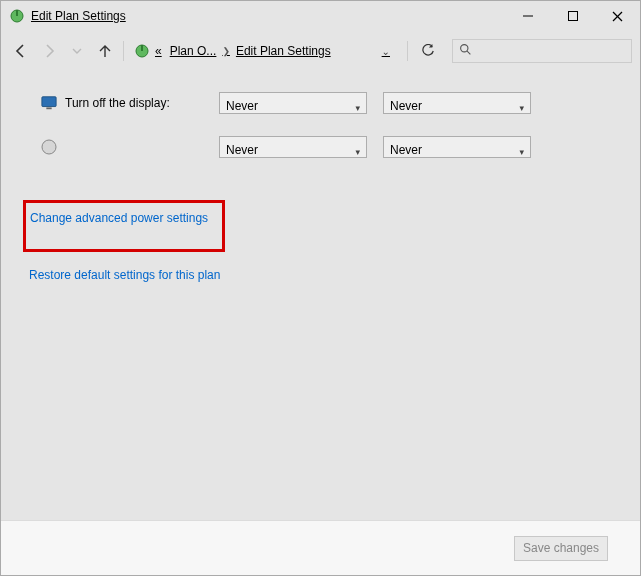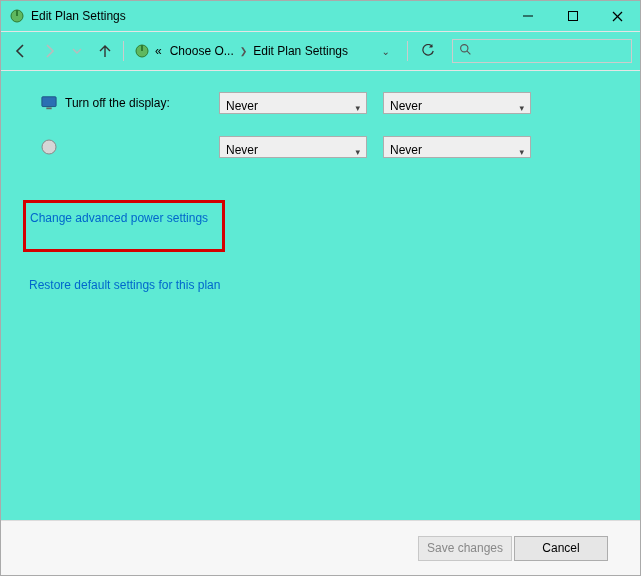--- a/index.html
+++ b/index.html
@@ -12,21 +12,22 @@
     width: 641px;
     height: 576px;
     overflow: hidden;
   }
   .window {
     width: 641px;
     height: 576px;
     border: 1px solid #aaa;
     box-sizing: border-box;
     position: relative;
-    background: #5eead4;
+    background: #e5e5e5;
+    text-decoration: underline;
   }
   
   .title-bar {
     height: 30px;
     display: flex;
     align-items: center;
     padding: 0 0 0 8px;
     border-bottom: 1px solid #e5e5e5;
   }
   .title-bar .app-icon {
@@ -190,21 +191,21 @@
     color: #0066cc;
     font-size: 12px;
     display: inline-block;
     margin-top: 6px;
   }
   .link.boxed {
     border: 3px solid #d40000;
     padding: 8px 14px 24px 4px;
     margin-left: -6px;
   }
-  .link-row2 { margin-top: 20px; }
+  .link-row2 { margin-top: 10px; }
 
   
   .button-bar {
     position: absolute;
     left: 0; right: 0; bottom: 0;
     height: 54px;
     border-top: 1px solid #dcdcdc;
     background: #f7f7f7;
     display: flex;
     align-items: center;
@@ -285,21 +286,21 @@
     <div class="nav-sep"></div>
 
     <div class="breadcrumb">
       <span class="app-ic">
         <svg width="16" height="16" viewBox="0 0 16 16">
           <circle cx="8" cy="8" r="6" fill="#5fb85f" stroke="#2e7d32" stroke-width="1"></circle>
           <rect x="7" y="2" width="2" height="6" fill="#2e7d32"></rect>
         </svg>
       </span>
       <span class="crumb">«</span>
-      <span class="crumb">Choose O...</span>
+      <span class="crumb">Plan O...</span>
       <span class="chev">❯</span>
       <span class="crumb">Edit Plan Settings</span>
       <span class="chev big">⌄</span>
     </div>
 
     <div class="nav-sep"></div>
     <div class="nav-refresh">
       <svg width="14" height="14" viewBox="0 0 16 16">
           <path d="M13 3 A6 6 0 1 0 14 8" fill="none" stroke="#333" stroke-width="1.4"></path>
           <path d="M13 0 L13 4 L9 4 Z" fill="#333"></path>
@@ -363,16 +364,15 @@
     <div>
       <span class="link boxed">Change advanced power settings</span>
     </div>
     <div class="link-row2">
       <span class="link">Restore default settings for this plan</span>
     </div>
   </div>
 
   <div class="button-bar">
     <div class="btn disabled">Save changes</div>
-    <div class="btn">Cancel</div>
   </div>
 
 </div>
 
 </body></html>

